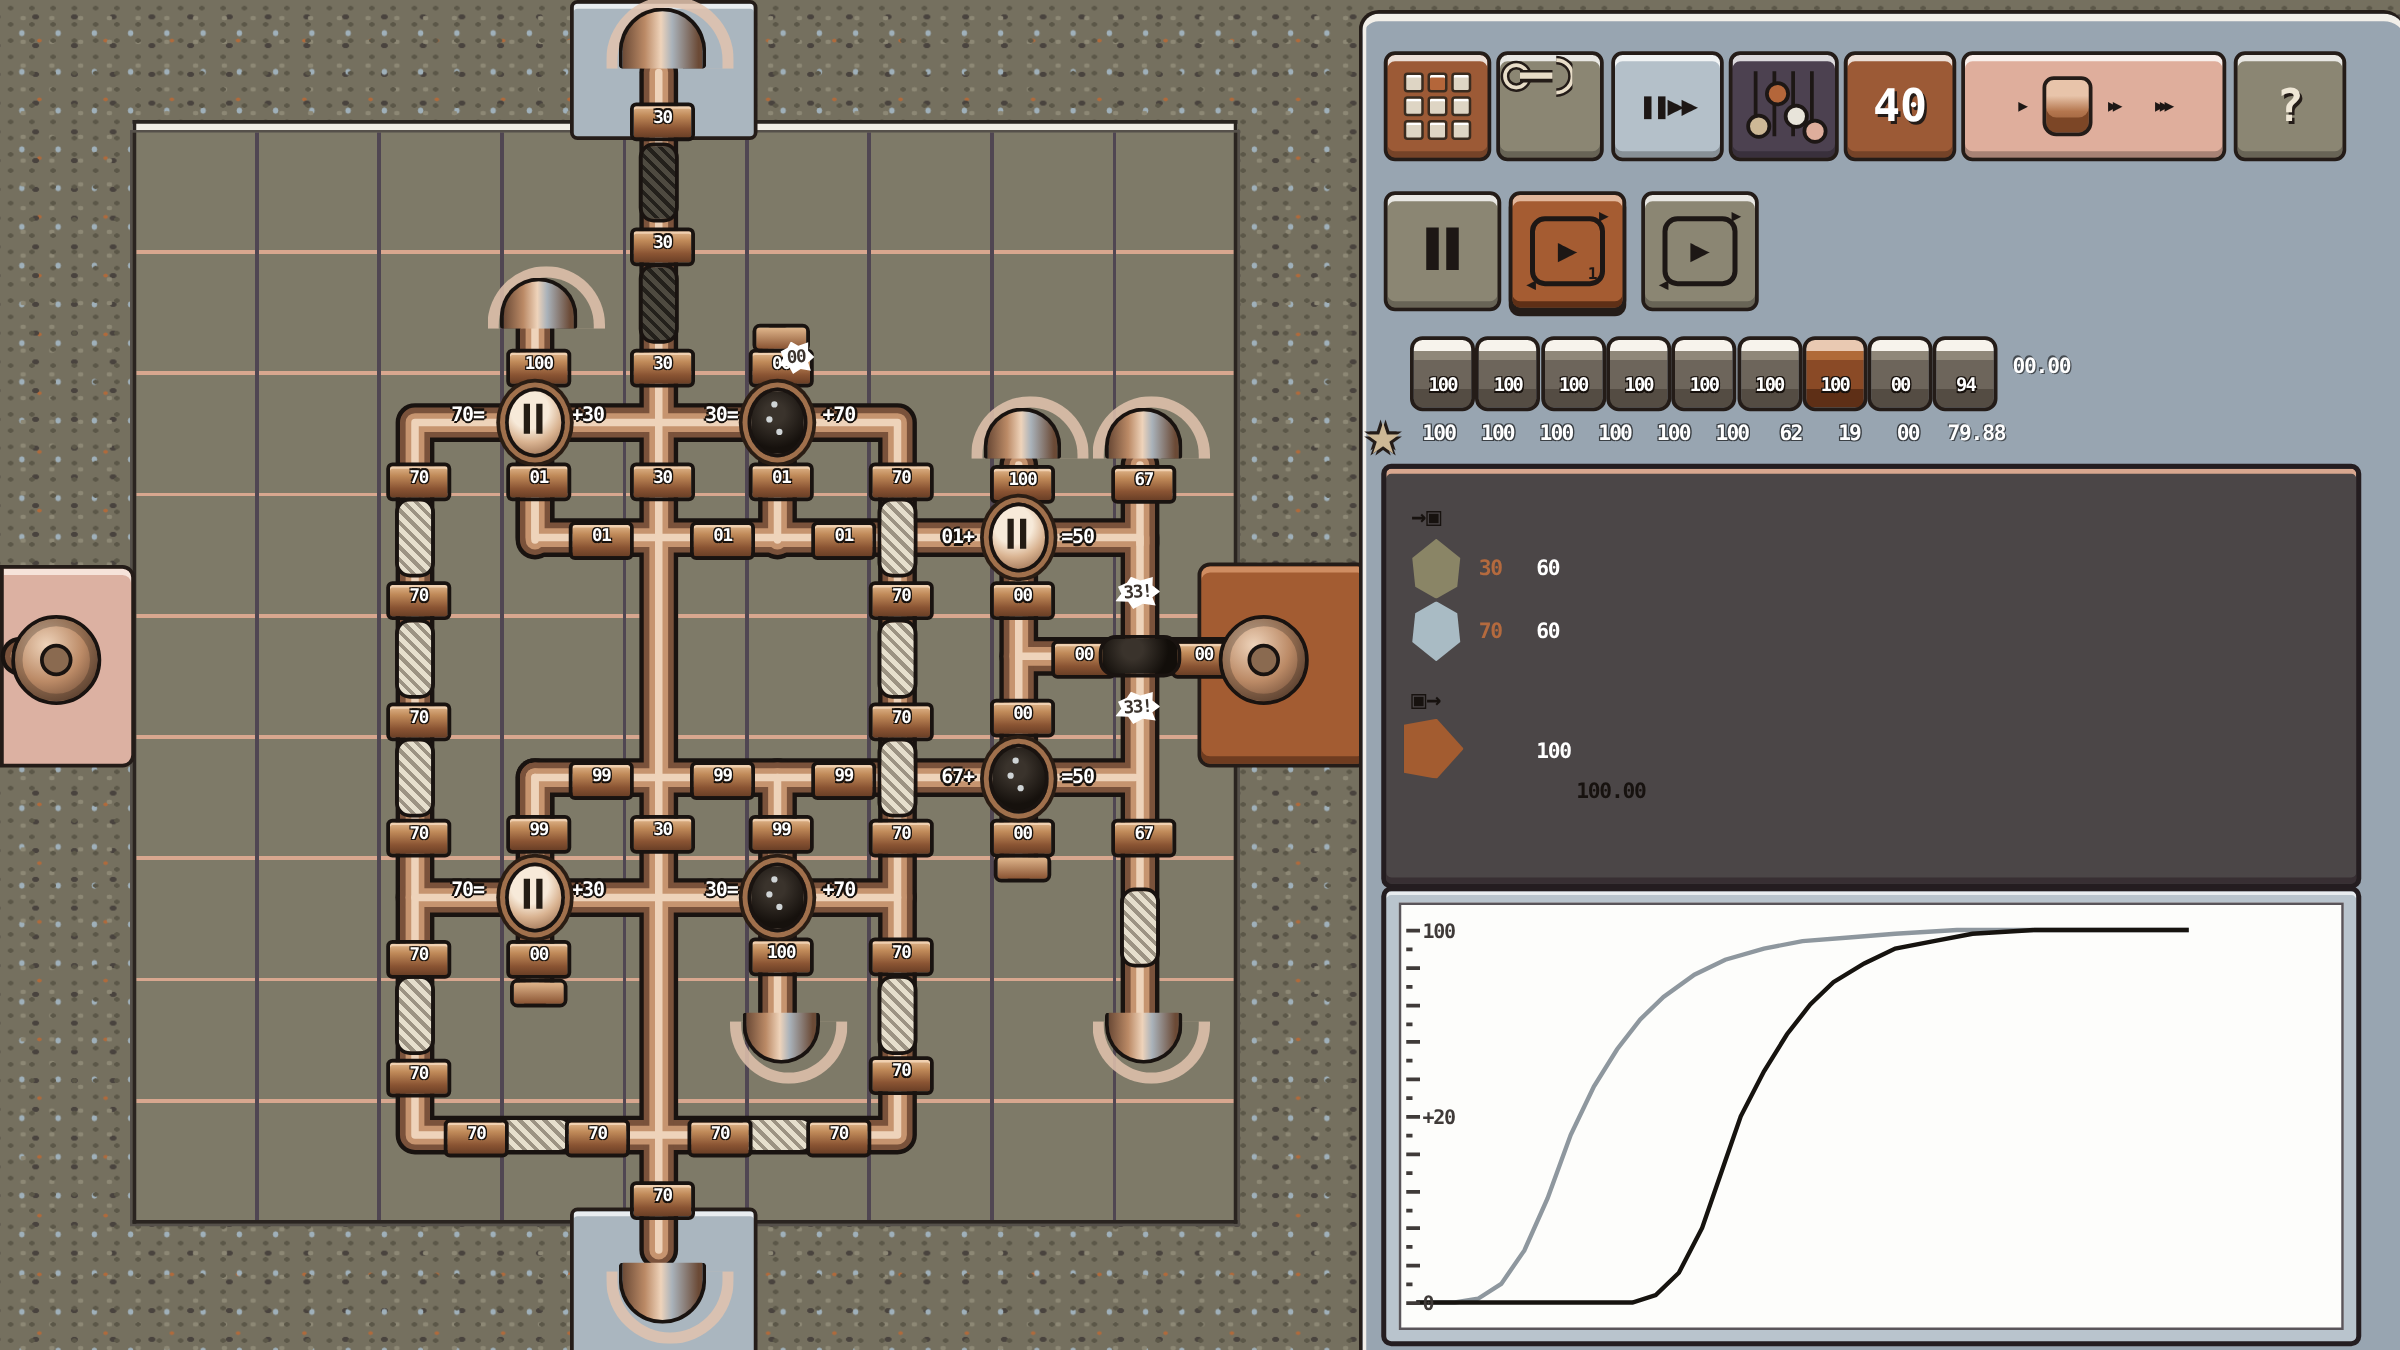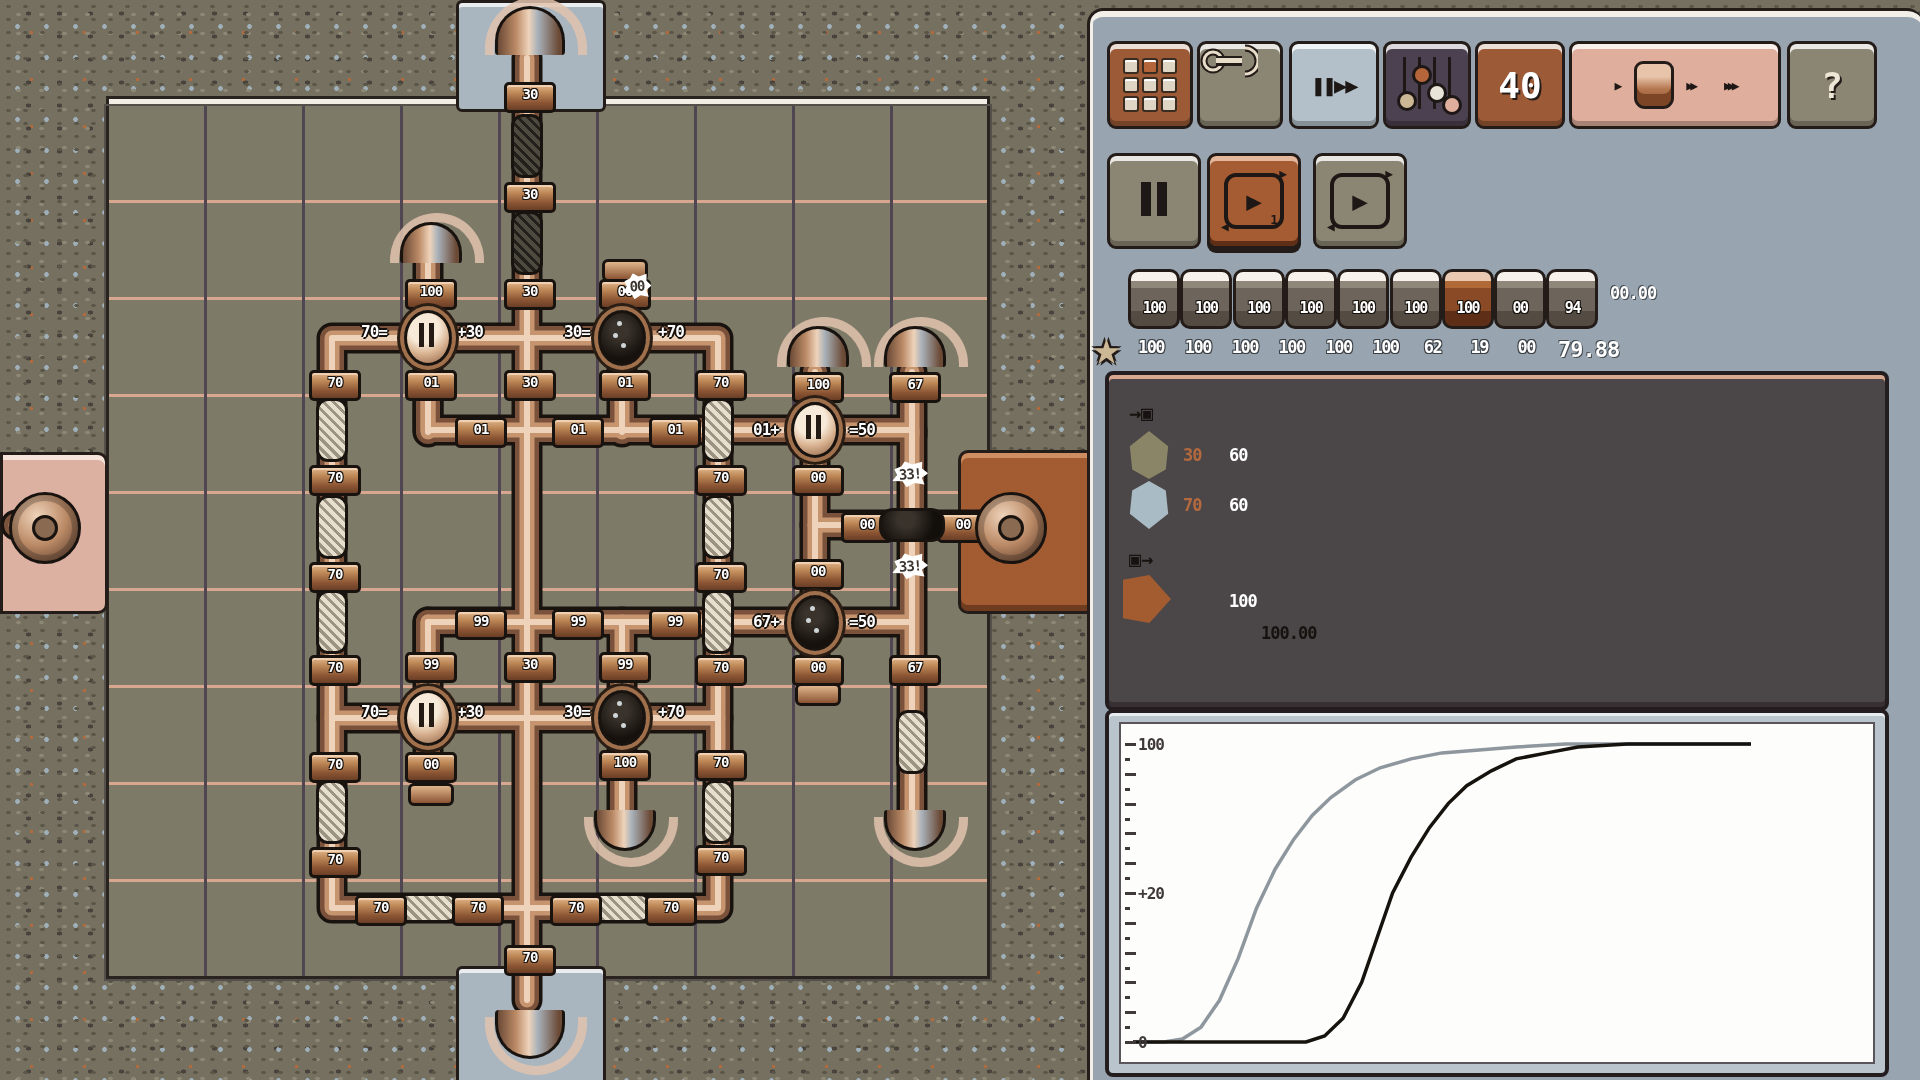--- a/index.html
+++ b/index.html
@@ -362,21 +362,21 @@
           <div class="loopbox">
             <div class="tri">▶</div>
             <div class="a1">▶</div>
             <div class="a2">▶</div>
           </div>
         </div>
       </div>
     <div id="levels">
       <div class="abs wtext" style="left:520px;top:272px;font-size:17px;">00.00</div>
       <div class="abs" style="left:2px;top:308px;font-size:48px;color:#cdb896;text-shadow:2px 2px 0 #241c18,-2px -2px 0 #241c18,2px -2px 0 #241c18,-2px 2px 0 #241c18;">★</div>
-      <div class="abs wtext" style="left:468px;top:326px;font-size:22px;">79.88</div>
+      <div class="abs wtext" style="left:468px;top:326px;font-size:17px;">79.88</div>
     <div class="canister" style="left: 38px; top: 258px;">100</div>
         <div class="canister" style="left: 90.3px; top: 258px;">100</div>
         <div class="canister" style="left: 142.6px; top: 258px;">100</div>
         <div class="canister" style="left: 194.9px; top: 258px;">100</div>
         <div class="canister" style="left: 247.2px; top: 258px;">100</div>
         <div class="canister" style="left: 299.5px; top: 258px;">100</div>
         <div class="canister sel" style="left: 351.8px; top: 258px;">100</div>
         <div class="canister" style="left: 404.1px; top: 258px;">00</div>
         <div class="canister" style="left: 456.4px; top: 258px;">94</div>
         <div class="score-num" style="left: 35px; top: 326px;">100</div>

